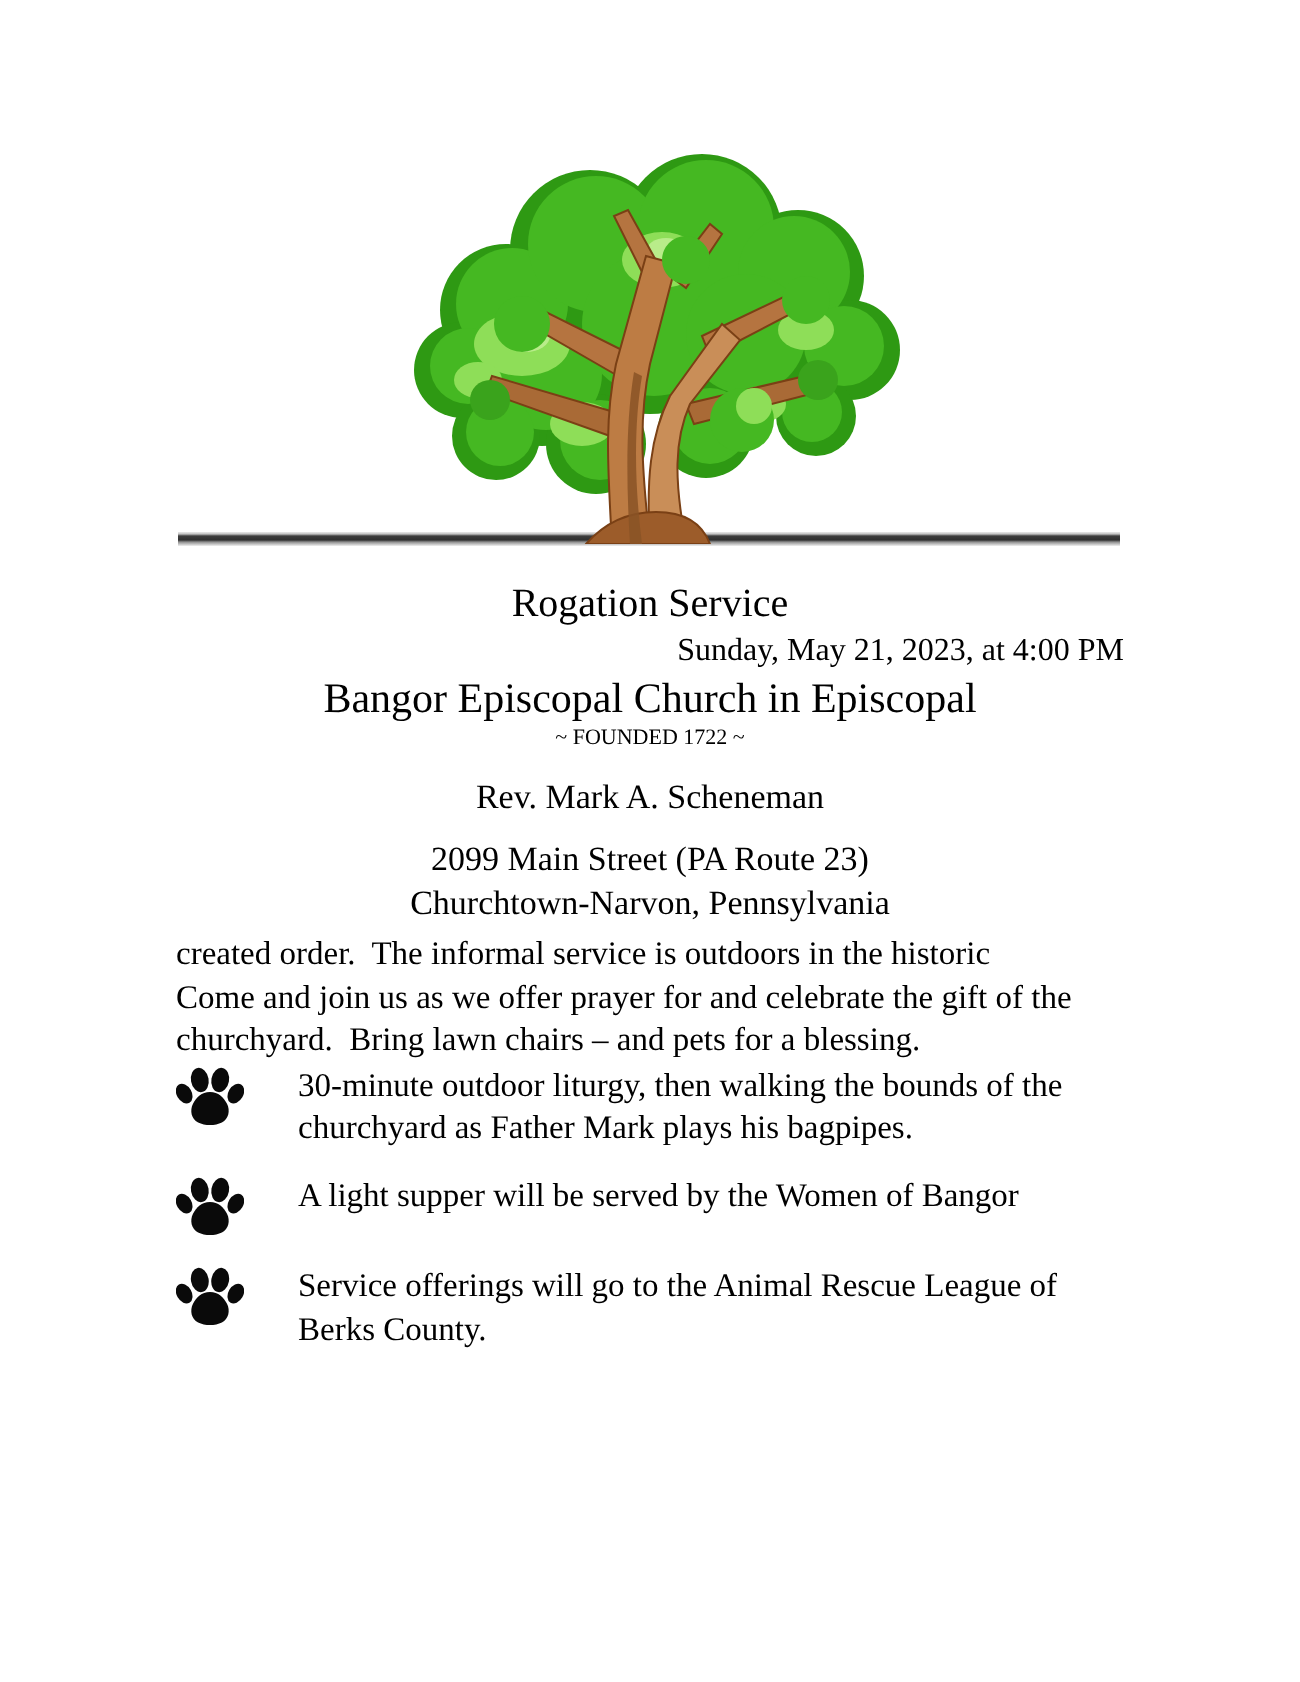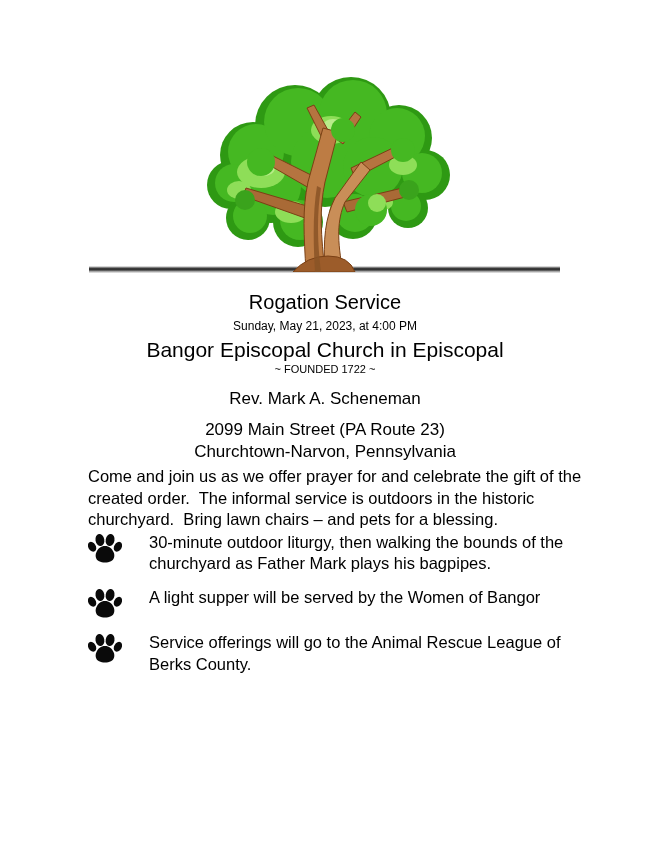--- a/index.html
+++ b/index.html
@@ -31,24 +31,24 @@
       #e9e9e9 0px, #c2c2c2 1px, #3d3d3d 2px, #303030 4px,
       #8f8f8f 5px, #f0f0f0 7px);
   }
   .content {
     position: absolute;
     left: 88px;
     top: 290px;
     width: 474px;
     z-index: 3;
   }
-  .line { white-space: pre; }
+  .line { white-space: pre; font-family: Liberation Serif, serif; }
   .center { text-align: center; }
   .title    { font-size: 20px;   line-height: 25px; }
-  .datetime { font-size: 12px; line-height: 22px; }
+  .datetime { font-size: 16px; line-height: 22px; text-align: right; }
   .church   { font-size: 21px;   line-height: 25px; }
   .founded  { font-size: 11px; line-height: 14px; margin-bottom: 12px; }
   .reverend { font-size: 17px;   line-height: 21px; margin-bottom: 10px; }
   .address  { font-size: 17px;   line-height: 22px; margin-bottom: 3px; }
   .corner   { font-size: 16.5px; line-height: 21.5px; margin-bottom: 6px; }
   .intro    { font-size: 16.5px; line-height: 21.6px; text-align: left; }
   .bullets  { margin-top: 1px; }
   .bullet-row {
     display: flex;
     align-items: flex-start;
@@ -154,22 +154,22 @@
 
     <div class="reverend center line">Rev. Mark A. Scheneman</div>
 
     <div class="address">
       <div class="center line">2099 Main Street (PA Route 23)</div>
       <div class="center line">Churchtown-Narvon, Pennsylvania</div>
     </div>
 
 
     <div class="intro">
+      <div class="line">created order.  The informal service is outdoors in the historic</div>
       <div class="line">Come and join us as we offer prayer for and celebrate the gift of the</div>
-      <div class="line">created order.  The informal service is outdoors in the historic</div>
       <div class="line">churchyard.  Bring lawn chairs – and pets for a blessing.</div>
     </div>
 
     <div class="bullets">
 
       <div class="bullet-row">
         <svg class="paw" viewBox="0 0 40 36" aria-hidden="true" fill="#0a0a0a">
           <ellipse cx="14" cy="8" rx="5.2" ry="7.2" transform="rotate(-10 14 8)"></ellipse>
           <ellipse cx="26" cy="8" rx="5.2" ry="7.2" transform="rotate(10 26 8)"></ellipse>
           <ellipse cx="4.8" cy="16" rx="4.4" ry="6.2" transform="rotate(-30 4.8 16)"></ellipse>

